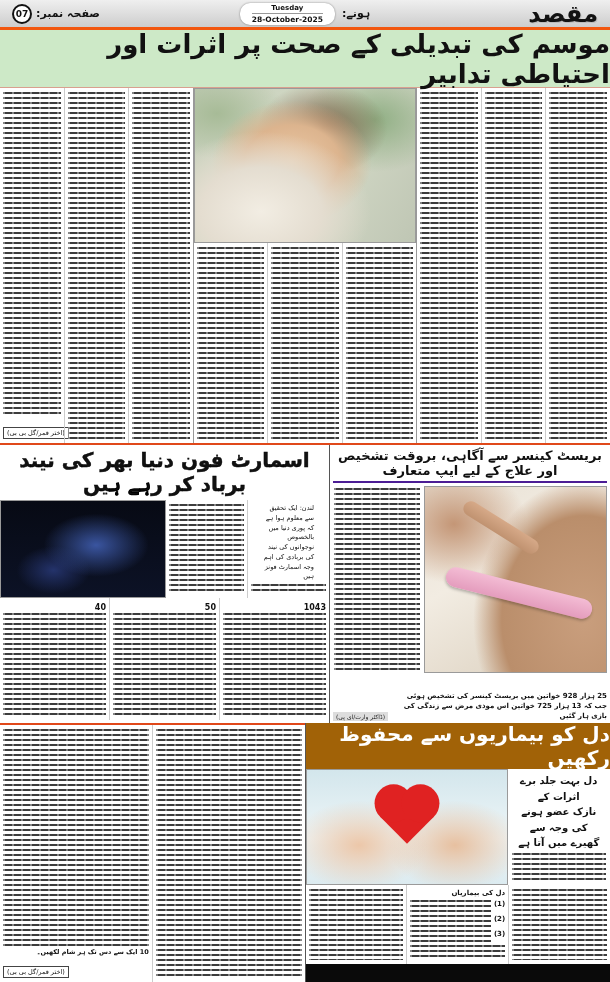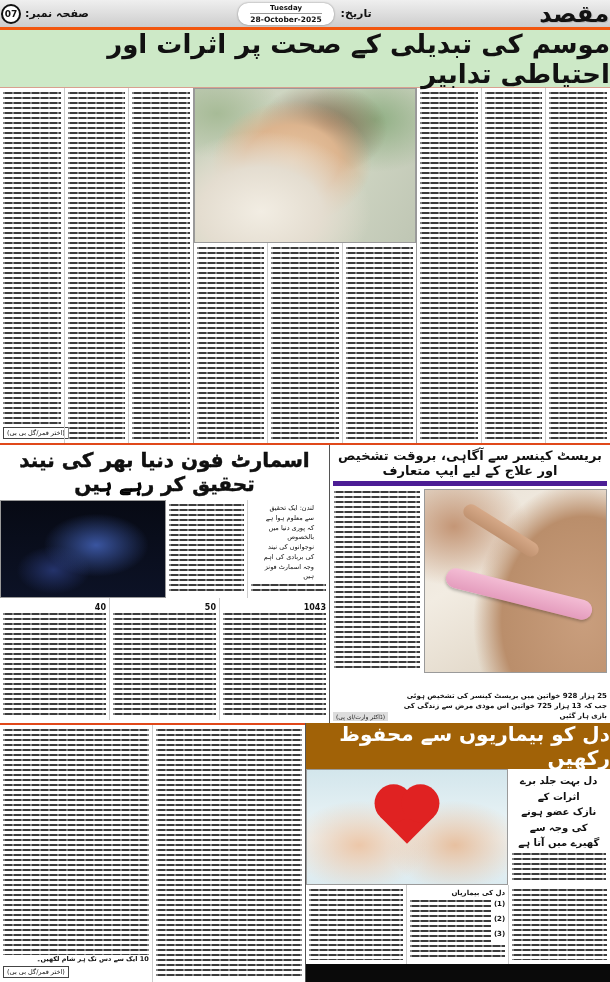--- a/index.html
+++ b/index.html
@@ -1,20 +1,20 @@
 <!DOCTYPE html>
 <html lang="ur"><head>
 <meta charset="utf-8">
 <style>
   html,body{margin:0;padding:0;background:#777;}
   .page{width:610px;height:982px;margin:0 auto;background:#fff;position:relative;overflow:hidden;
         display:flex;flex-direction:column;font-family:"DejaVu Sans",sans-serif;color:#111;}
 
   
-  .topbar{height:27px;background:linear-gradient(#efefef,#cdcdcd);display:flex;align-items:center;padding:0 1px;}
+  .topbar{height:27px;background:linear-gradient(#efefef,#cdcdcd);display:flex;align-items:center;padding:0 12px;}
   .pageno{display:flex;align-items:center;gap:4px;flex:1;}
   .circ{width:16px;height:16px;border:2px solid #111;border-radius:50%;background:#fff;font-weight:bold;
         font-size:9px;display:flex;align-items:center;justify-content:center;}
   .toplbl{font-size:11px;font-weight:bold;direction:rtl;}
   .dategrp{display:flex;align-items:center;gap:7px;}
   .pill{background:#fff;border-radius:10px;padding:1px 12px;text-align:center;box-shadow:0 0 2px rgba(0,0,0,.45);}
   .pill .wd{font-size:7px;font-weight:bold;border-bottom:1px solid #999;padding:0 10px 1px;}
   .pill .dt{font-size:7.5px;font-weight:bold;padding-top:1px;}
   .mastwrap{flex:1;text-align:right;}
   .masthead{font-size:24px;font-weight:900;line-height:1;direction:rtl;display:inline-block;
@@ -43,41 +43,41 @@
   .photo{border:1px solid #9a9a9a;box-sizing:border-box;}
   .photo-sneeze{height:155px;flex:none;
     background:
       radial-gradient(110px 80px at 30% 80%, #f2ede3 0%, #e4ddd0 55%, rgba(228,221,208,0) 100%),
       radial-gradient(80px 62px at 44% 48%, #ecc9a6 0%, #dcb48e 60%, rgba(220,180,142,0) 100%),
       radial-gradient(90px 65px at 58% 26%, #7c6047 0%, rgba(124,96,71,0) 72%),
       radial-gradient(100px 70px at 82% 20%, #8fae83 0%, rgba(143,174,131,0) 75%),
       radial-gradient(90px 60px at 10% 16%, #a7bb97 0%, rgba(167,187,151,0) 75%),
       linear-gradient(120deg,#c3cdb8,#d6dcc9 50%,#bfc6b4);}
   .byline-box{border:1px solid #444;font-size:6.5px;line-height:1.3;padding:1px 3px;background:#fff;
-              direction:rtl;align-self:flex-start;margin-top:3px;white-space:nowrap;}
+              direction:rtl;align-self:flex-start;margin-top:10px;white-space:nowrap;}
 
   
   .middle{height:278px;display:flex;border-top:none;}
   .art-smart{width:330px;border-right:1px solid #555;display:flex;flex-direction:column;box-sizing:border-box;padding-bottom:3px;}
   .art-smart h2{margin:3px 4px 4px;font-size:20px;font-weight:900;text-align:center;direction:rtl;
                 -webkit-text-stroke:.4px #000;}
   .smart-top{display:flex;height:98px;flex:none;}
   .photo-phone{width:166px;height:98px;flex:none;
     background:
       radial-gradient(70px 42px at 58% 46%, #3a55a0 0%, rgba(20,30,70,0) 75%),
       radial-gradient(46px 30px at 32% 72%, #24336b 0%, rgba(10,15,40,0) 80%),
       linear-gradient(#070a14,#0c1226);}
   .smart-cols{flex:1;display:flex;}
   .smart-bottom{flex:1;display:flex;}
   .lead{font-size:6.5px;line-height:1.5;direction:rtl;text-align:right;margin:0 12px 2px;flex:none;}
   .numchip{font-size:8px;font-weight:bold;direction:rtl;flex:none;align-self:flex-end;margin:1px 0;}
 
   .art-breast{flex:1;display:flex;flex-direction:column;padding:2px 3px;min-width:0;}
   .art-breast h2{margin:1px 0 3px;font-size:13px;font-weight:900;text-align:center;direction:rtl;
-                 border-bottom:5px solid #4c1d95;padding-bottom:3px;}
+                 border-bottom:2px solid #4c1d95;padding-bottom:3px;}
   .breast-main{display:flex;flex:1;min-height:0;gap:3px;}
   .breast-textcol{width:86px;display:flex;flex-direction:column;padding:2px 1px;}
   .photo-wrist{flex:1;position:relative;overflow:hidden;
     background:
       radial-gradient(150px 190px at 88% 72%, #c99e7d 0%, #ba8e6b 55%, rgba(186,142,107,0) 74%),
       radial-gradient(105px 85px at 16% 20%, #c49676 0%, rgba(196,150,118,0) 70%),
       linear-gradient(150deg,#e8e0d4,#f2ece2 40%,#d9cdbb);}
   .band-pink{position:absolute;right:12px;top:52%;width:150px;height:20px;border-radius:11px;
              background:linear-gradient(#f3bcd4,#e49cbd);transform:rotate(14deg);box-shadow:0 2px 3px rgba(0,0,0,.25);}
   .finger{position:absolute;left:18%;top:18%;width:86px;height:15px;border-radius:8px;
@@ -121,21 +121,21 @@
   <div class="topbar">
     <div class="pageno">
       <div class="circ">07</div>
       <div class="toplbl">صفحہ نمبر:</div>
     </div>
     <div class="dategrp">
       <div class="pill">
         <div class="wd">Tuesday</div>
         <div class="dt">28-October-2025</div>
       </div>
-      <div class="toplbl">تاریخ:</div>
+      <div class="toplbl">ہونے:</div>
     </div>
     <div class="mastwrap">
       <span class="masthead">مقصد</span>
     </div>
   </div>
   <div class="rule-o"></div>
 
   <div class="band">
     <h1>موسم کی تبدیلی کے صحت پر اثرات اور احتیاطی تدابیر</h1>
   </div>
@@ -177,21 +177,21 @@
       <div class="col">
           <div class="sim"></div>
         </div>
     </div>
   </div>
   <div class="rule-r"></div>
 
   <div class="middle">
 
     <div class="art-smart">
-      <h2>اسمارٹ فون دنیا بھر کی نیند تحقیق کر رہے ہیں</h2>
+      <h2>اسمارٹ فون دنیا بھر کی نیند برباد کر رہے ہیں</h2>
       <div class="smart-top">
         <div class="photo photo-phone"></div>
         <div class="smart-cols">
           <div class="col">
               <div class="sim"></div>
             </div>
           <div class="col">
             <p class="lead">لندن: ایک تحقیق سے معلوم ہوا ہے کہ پوری دنیا میں بالخصوص نوجوانوں کی نیند کی بربادی کی اہم وجہ اسمارٹ فونز ہیں</p>
             <div class="sim"></div>
           </div>

